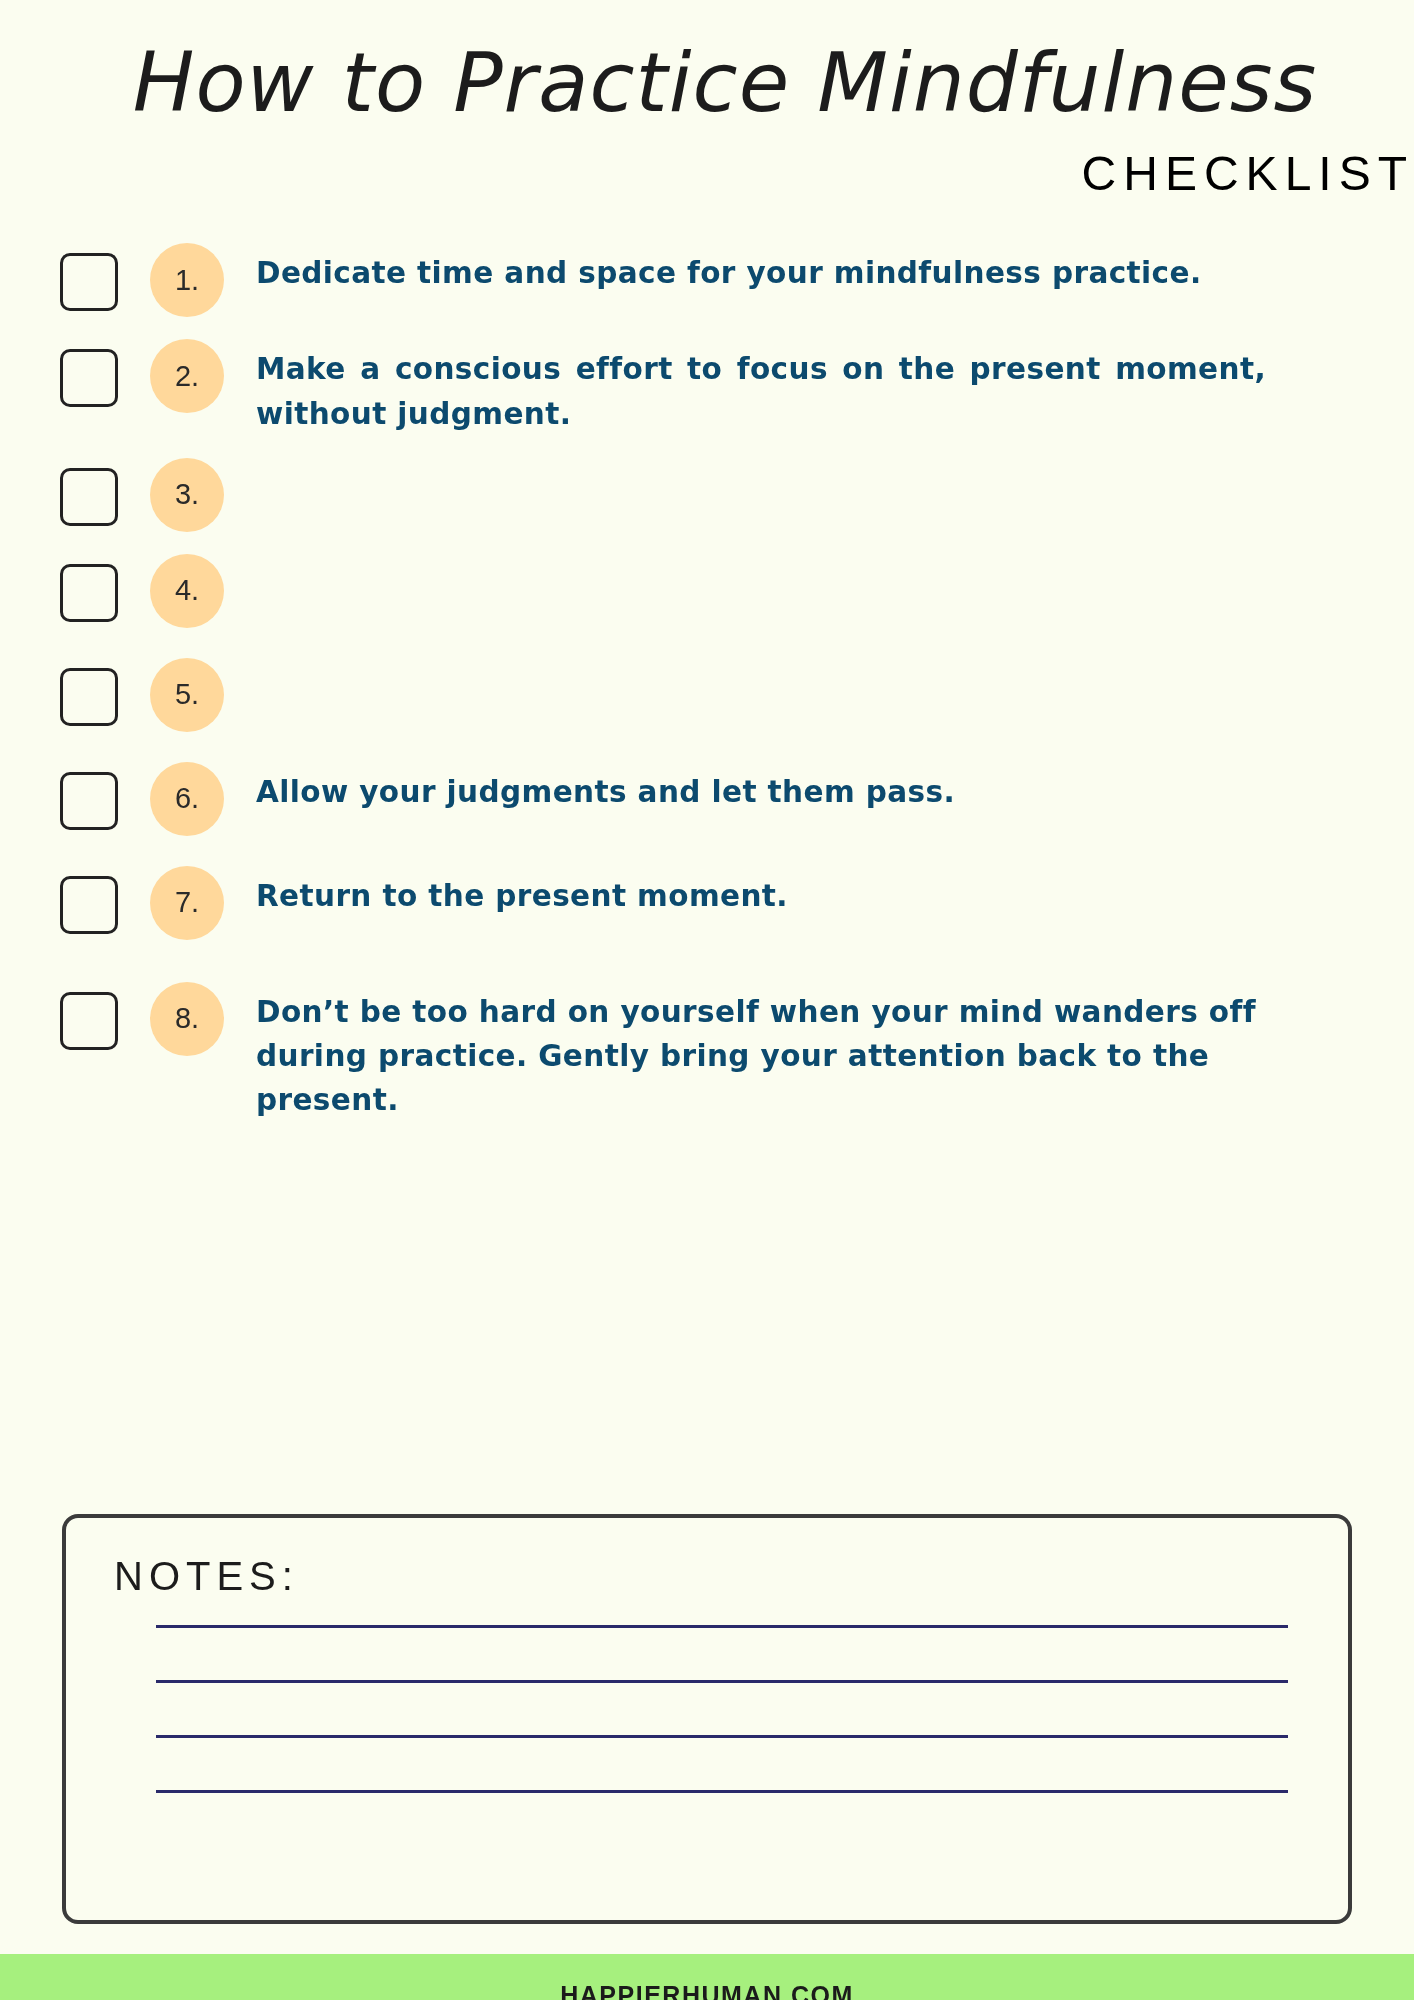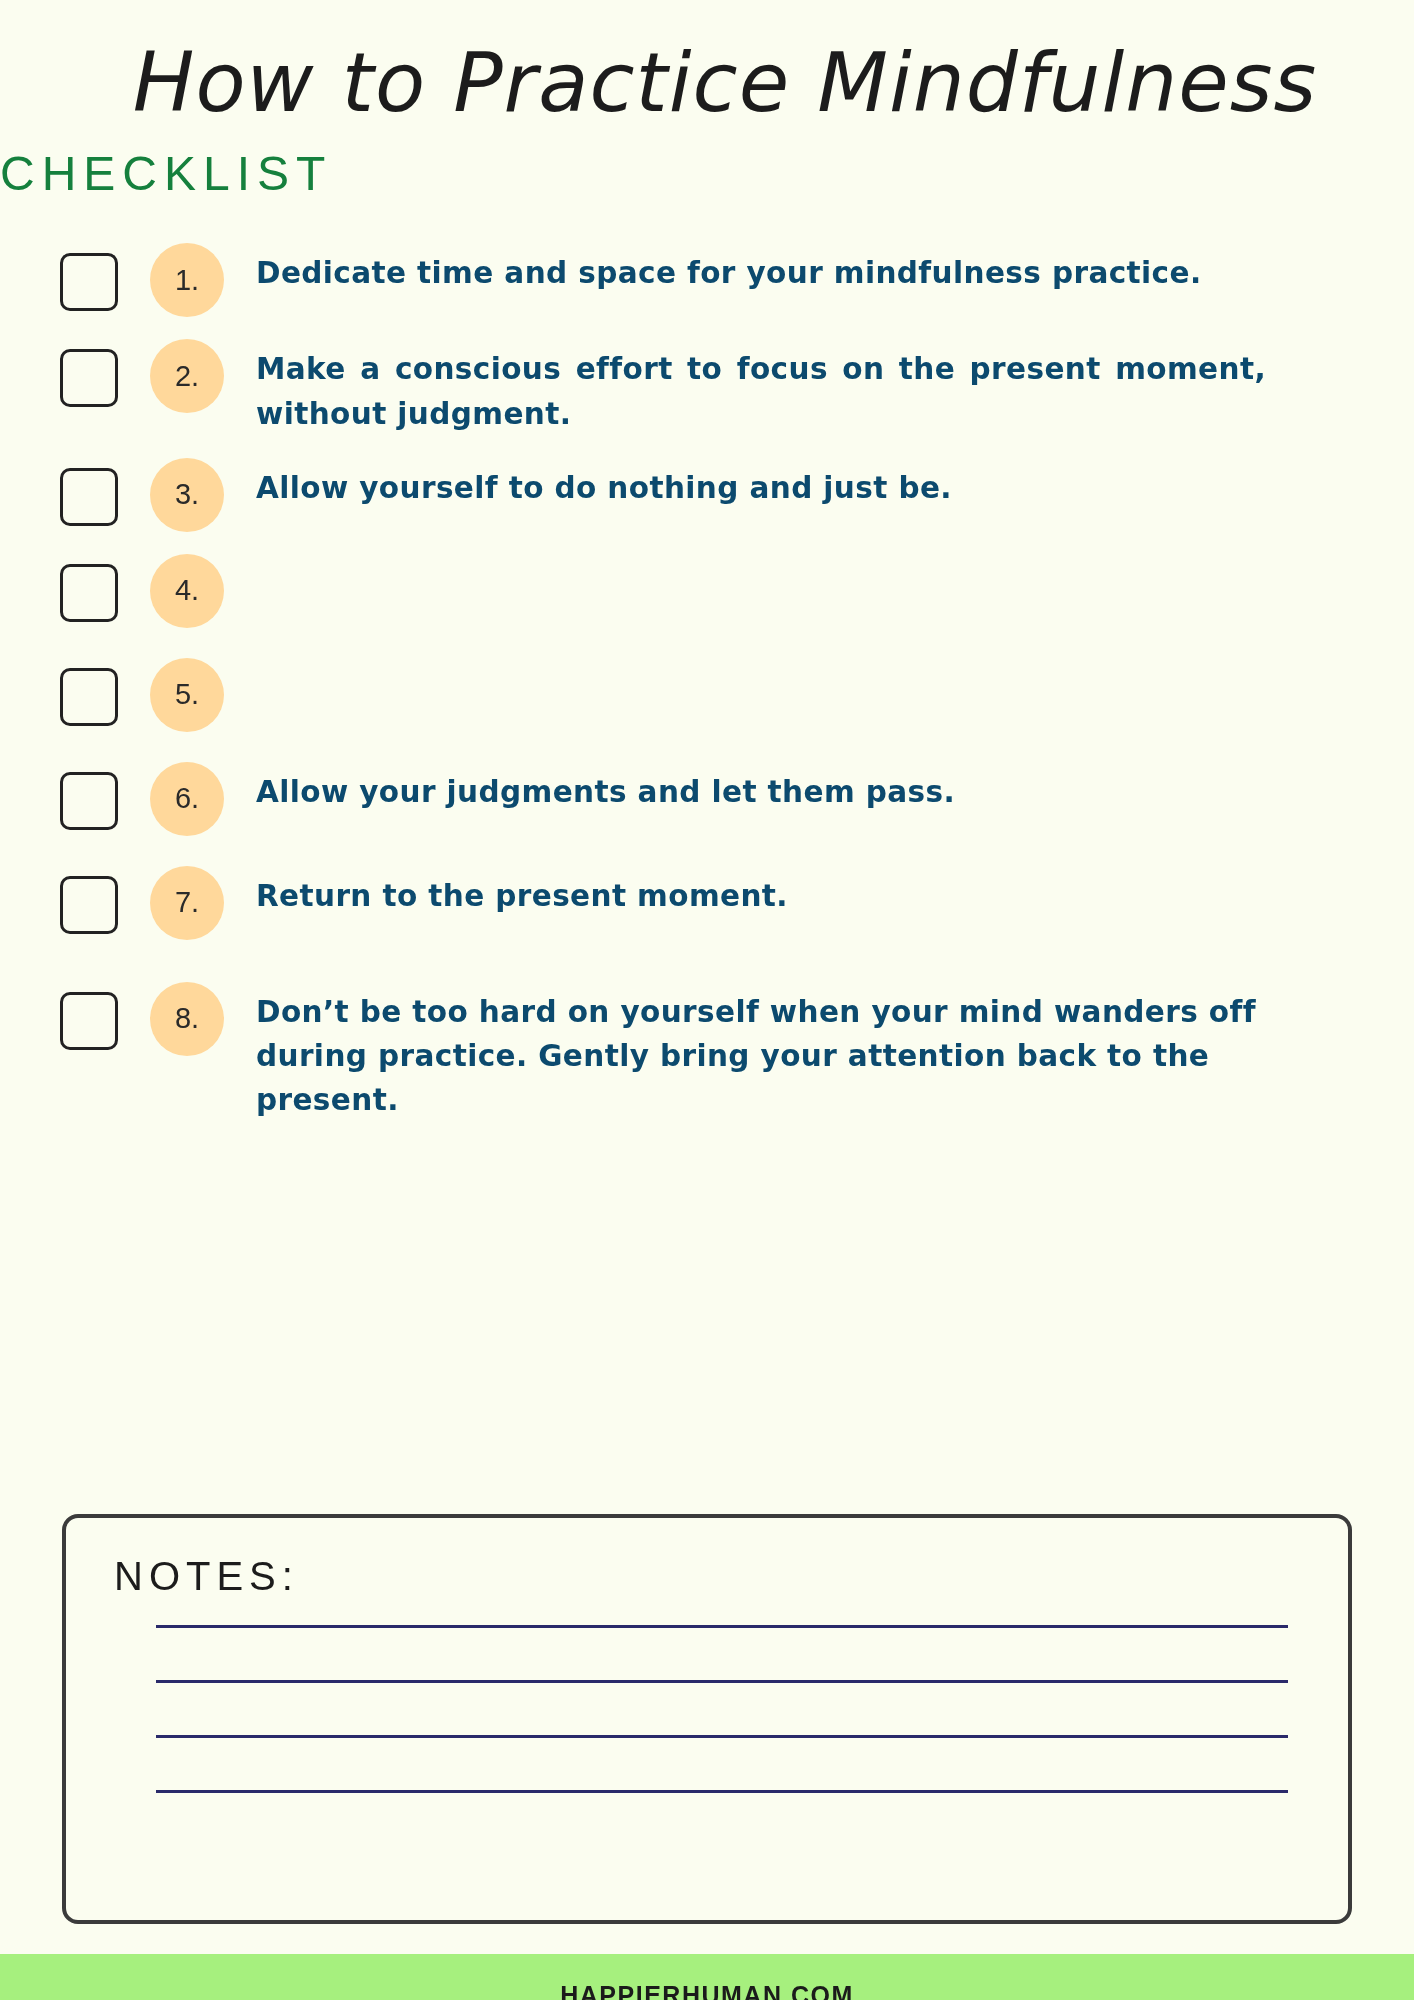--- a/index.html
+++ b/index.html
@@ -30,26 +30,26 @@
     font-size: 82px;
     font-style: italic;
     font-weight: 400;
     letter-spacing: 1px;
     color: #1c1c1c;
     margin: 36px 0 0 0;
     line-height: 1.15;
     padding-left: 36px;
   }
   .subtitle {
-    text-align: left;
+    text-align: right;
     font-family: "Liberation Sans", sans-serif;
     font-size: 48px;
     font-weight: 400;
     letter-spacing: 7px;
-    color: #15803d;
+    color: #000000;
     margin: 16px 0 0 0;
   }
 
   
   .checklist {
     margin: 46px 0 0 0;
     padding: 0 60px 0 60px;
     box-sizing: border-box;
   }
   .row {
@@ -167,21 +167,20 @@
 
     <div class="row">
       <div class="checkbox"></div>
       <div class="num-circle">2.</div>
       <div class="row-text justify">Make a conscious effort to focus on the present moment, without judgment.</div>
     </div>
 
     <div class="row">
       <div class="checkbox"></div>
       <div class="num-circle">3.</div>
-      <div class="row-text">Allow yourself to do nothing and just be.</div>
     </div>
 
     <div class="row gap-lg">
       <div class="checkbox"></div>
       <div class="num-circle">4.</div>
     </div>
 
     <div class="row gap-lg">
       <div class="checkbox"></div>
       <div class="num-circle">5.</div>

